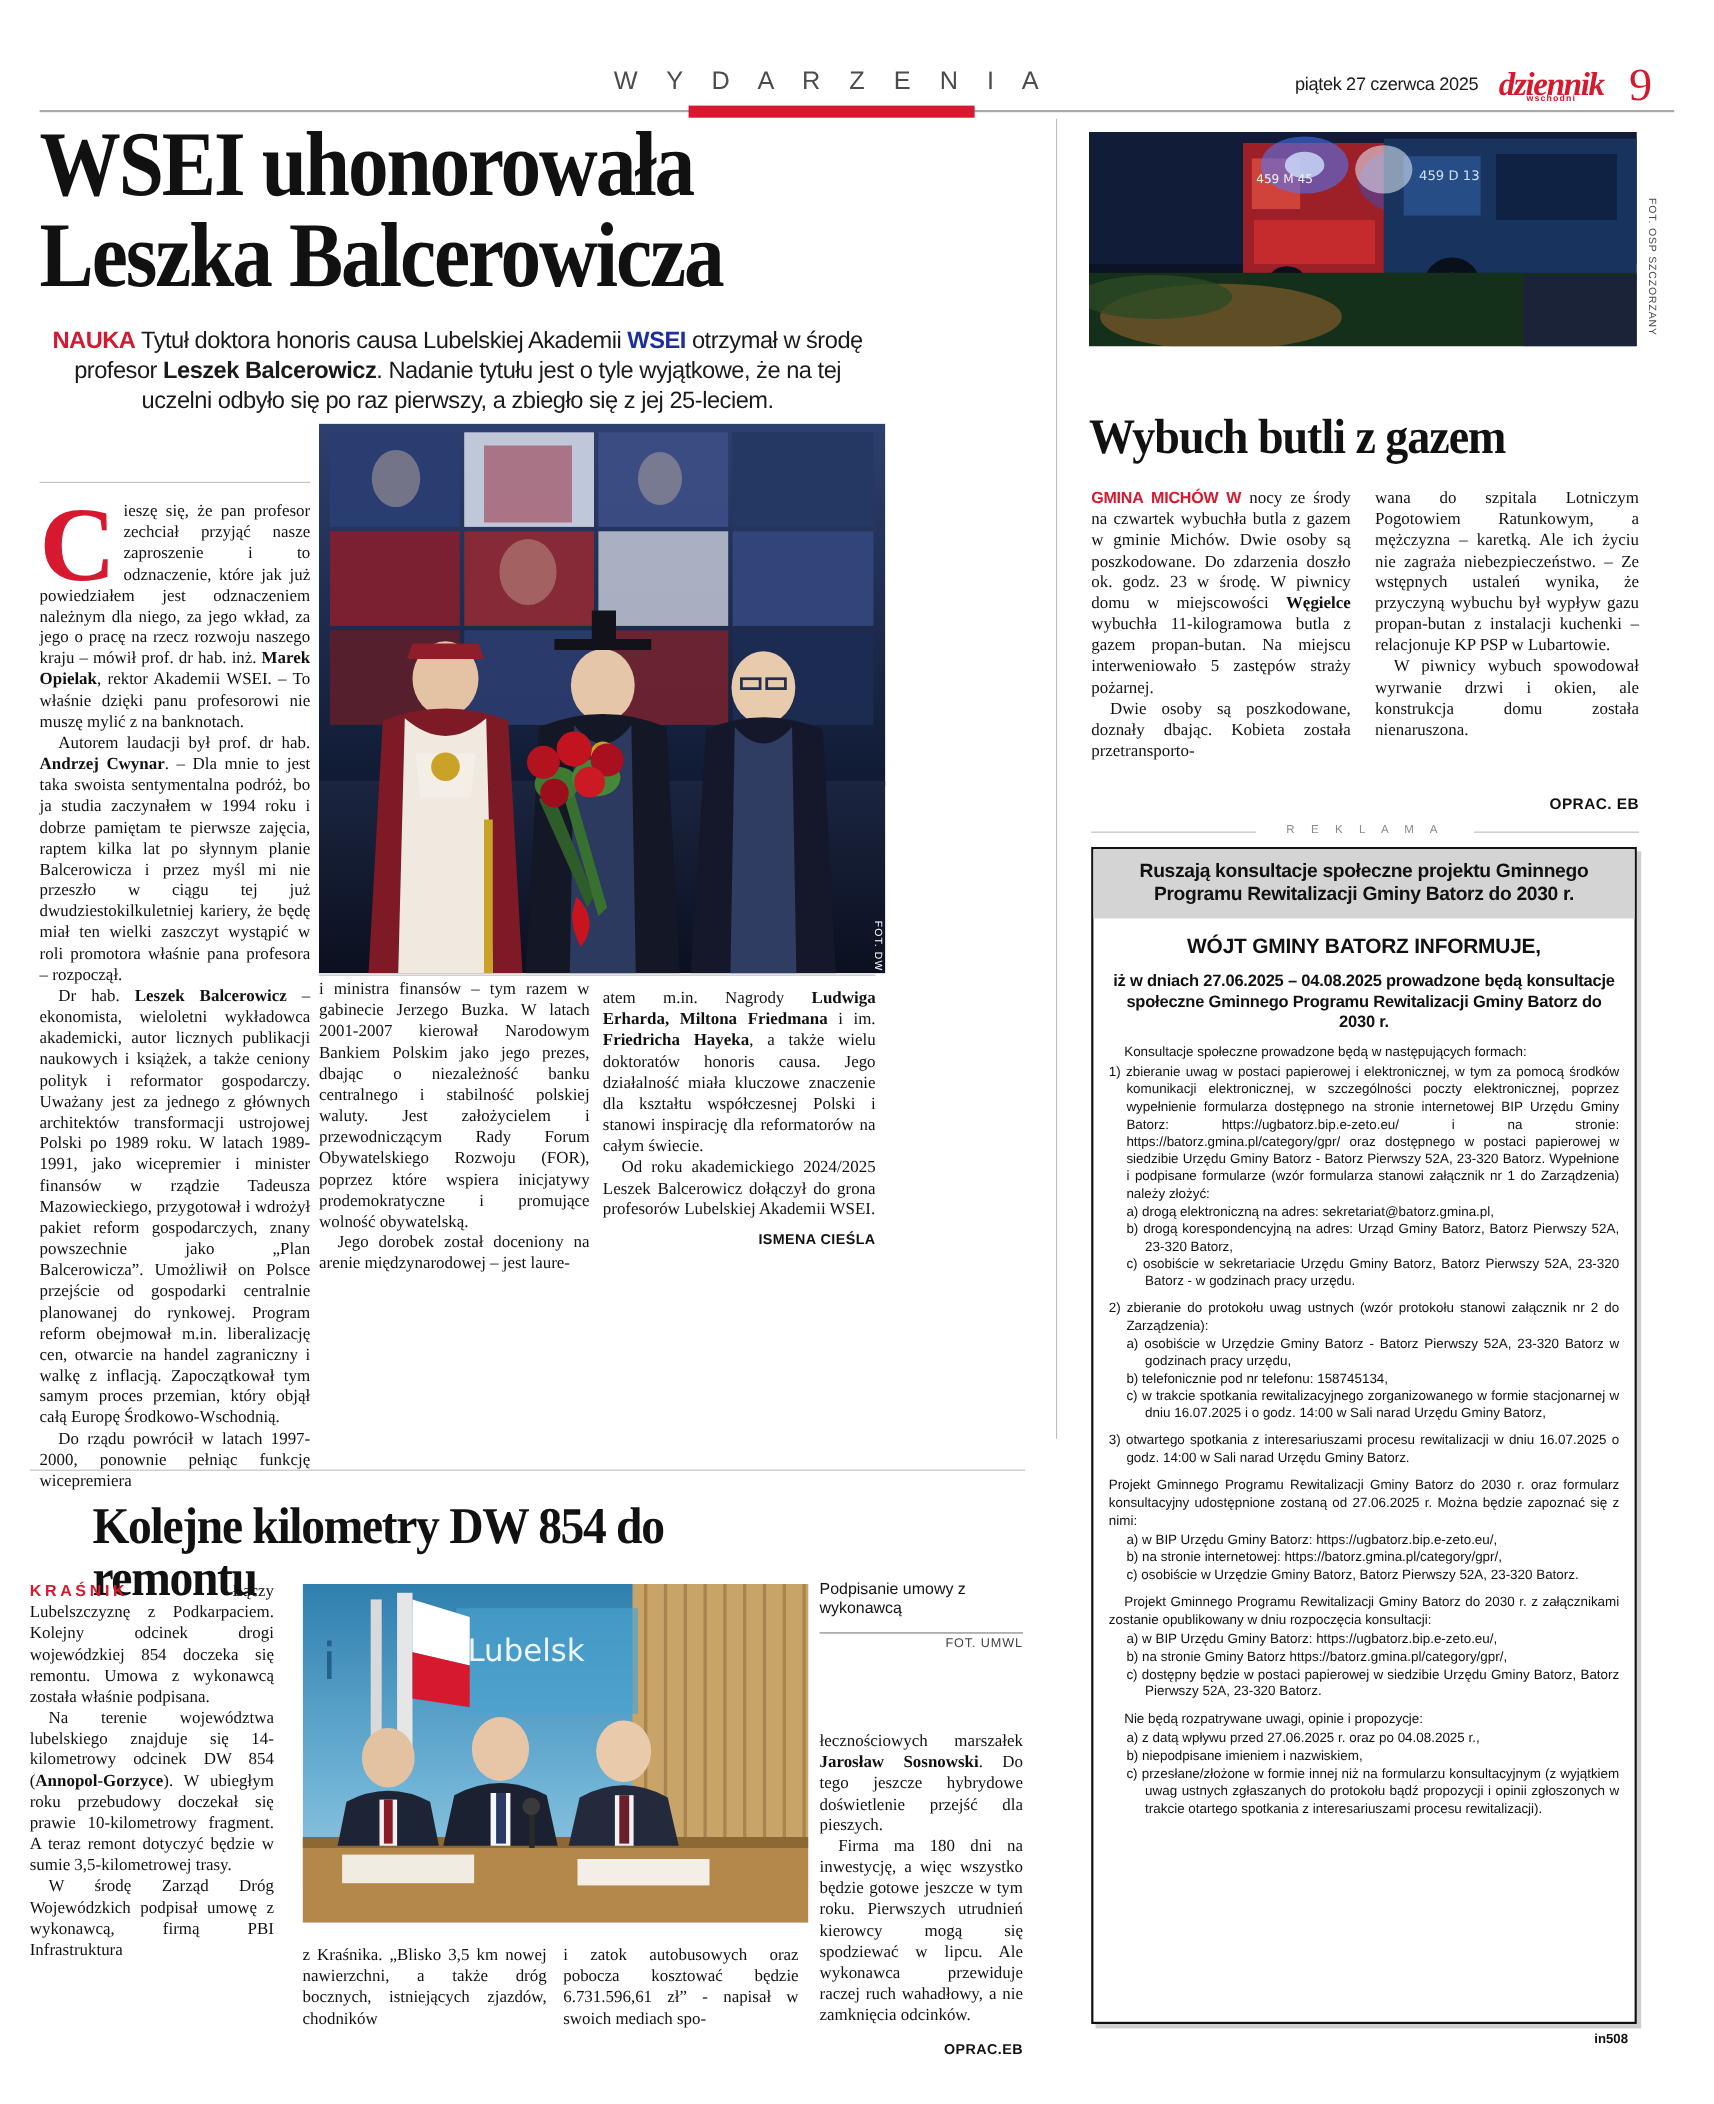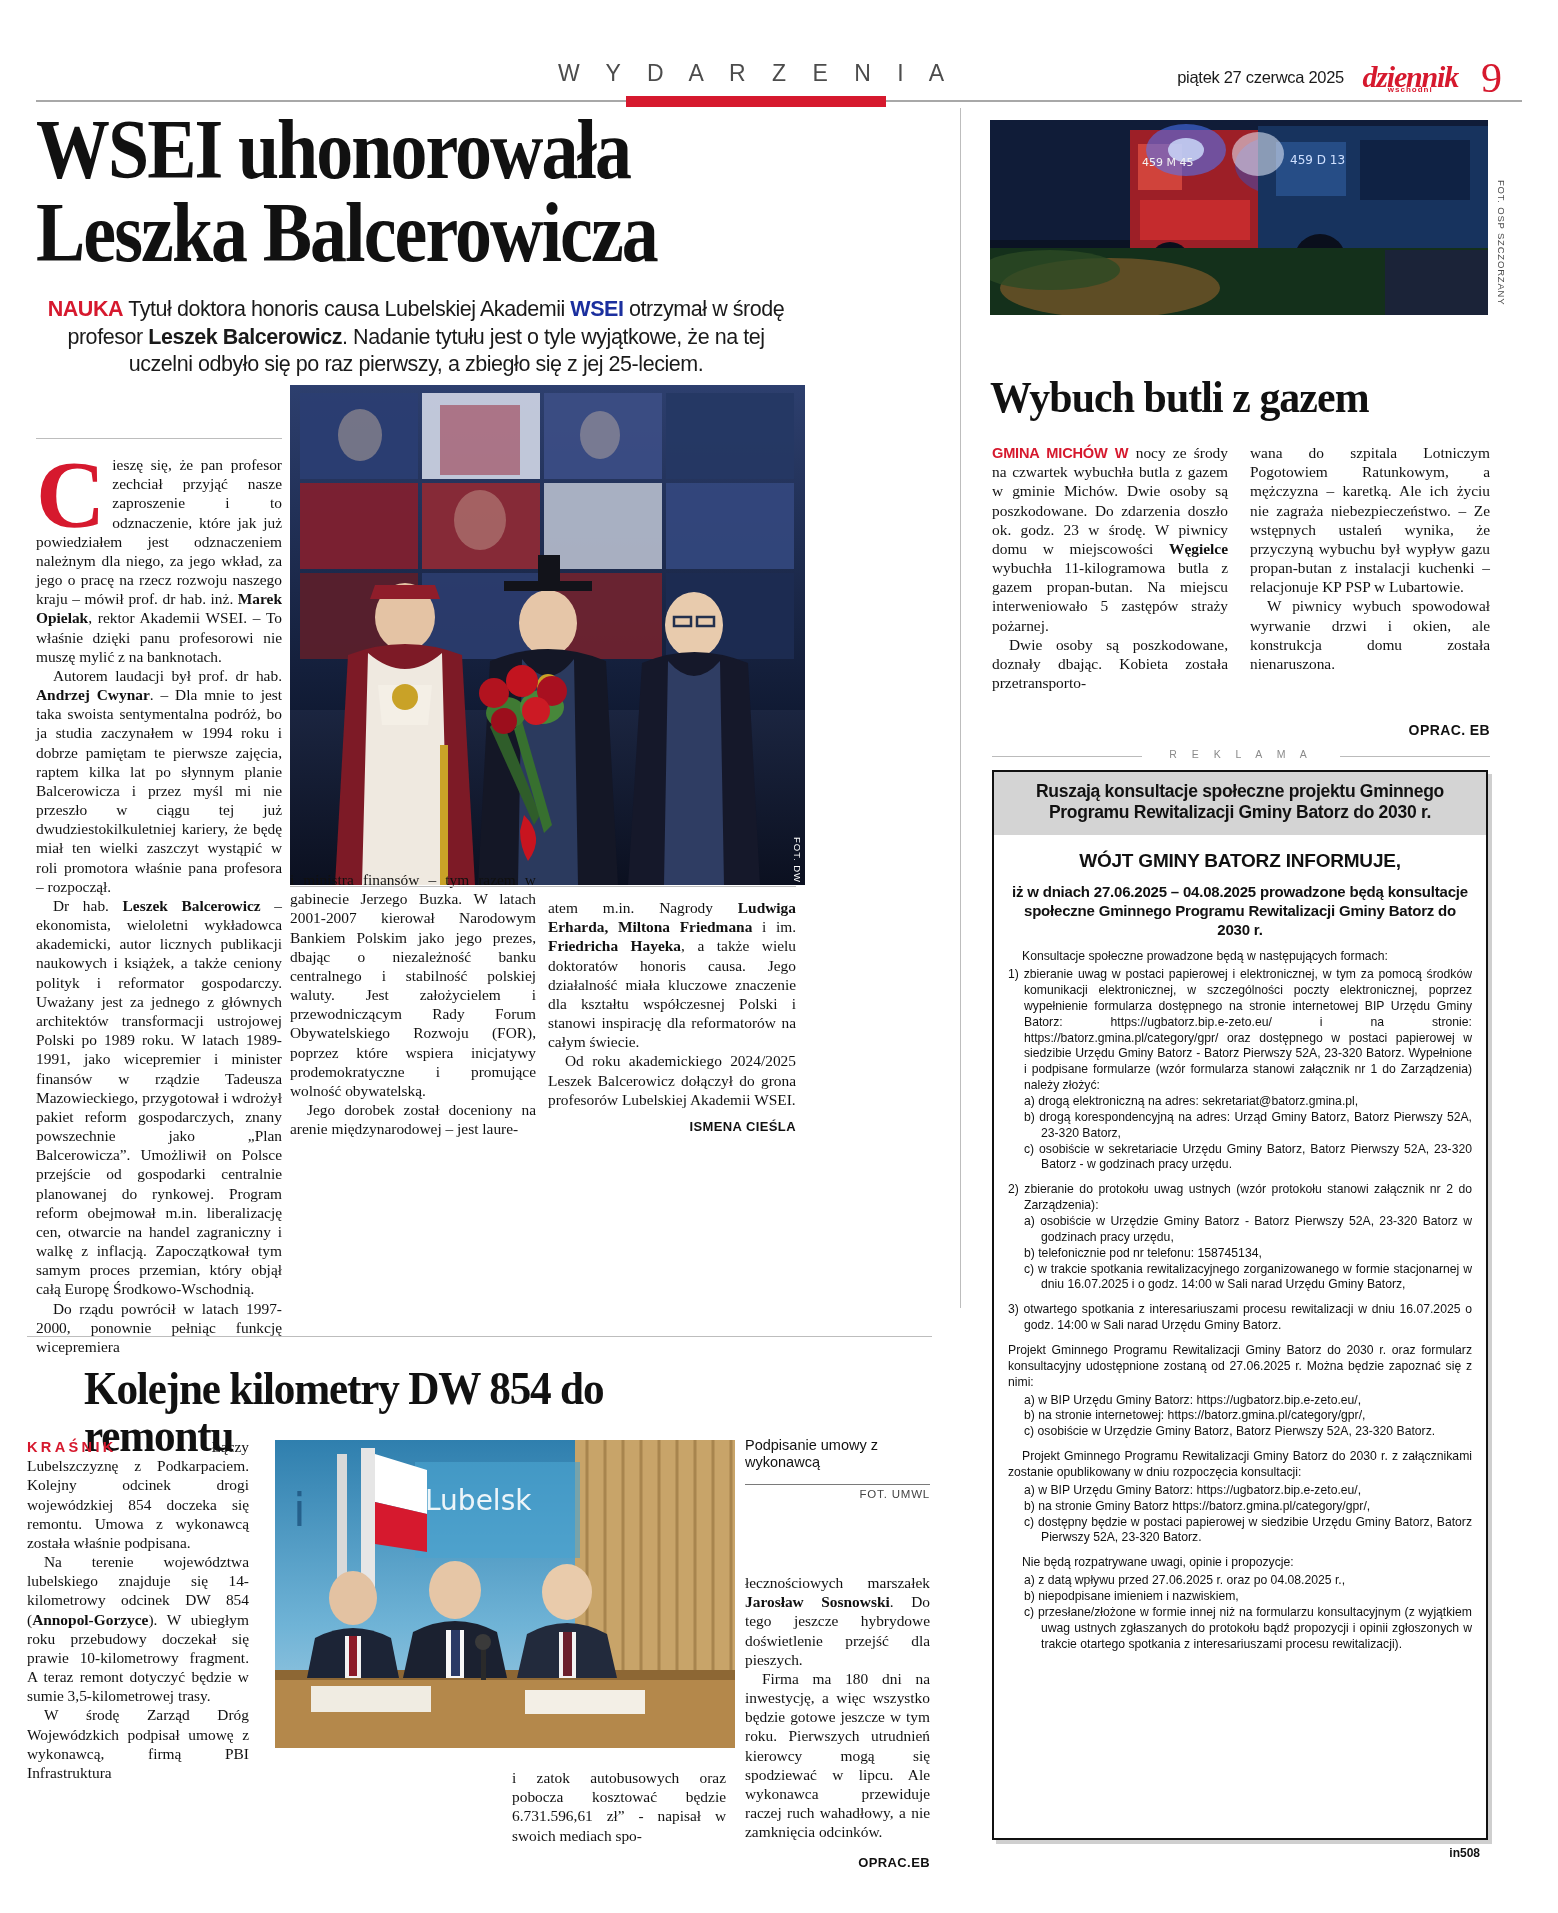--- a/index.html
+++ b/index.html
@@ -98,21 +98,21 @@
     line-height:1.245;
     text-align:justify;
     hyphens:auto;
     color:#111;
   }
   .col p{margin:0;text-indent:17px;}
   .col p.noindent{text-indent:0;}
   .col b{font-weight:bold;}
 
   #main-col1{position:absolute;left:36px;top:455px;width:246px;}
-  #main-col2{position:absolute;left:290px;top:870px;width:246px;}
+  #main-col2{position:absolute;left:290px;top:890px;width:246px;}
   #main-col3{position:absolute;left:548px;top:898px;width:248px;}
 
   .dropcap{
     float:left;
     font-family:"Liberation Serif", serif;
     font-size:96px;line-height:0.76;
     font-weight:bold;
     color:#d6192e;
     margin:4px 7px -6px 0;
   }
@@ -525,20 +525,23 @@
   <div class="cap">Podpisanie umowy z wykonawcą</div>
   <div class="cap-rule"></div>
   <div class="cap-credit">FOT. UMWL</div>
 
   <div class="bot-col" id="bot-col1">
     <p class="noindent"><span class="kicker">KRAŚNIK</span><span> Łączy Lubelszczyznę z Podkarpaciem. Kolejny odcinek drogi wojewódzkiej 854 doczeka się remontu. Umowa z wykonawcą została właśnie podpisana.</span></p>
     <p><span>Na terenie województwa lubelskiego znajduje się 14-kilometrowy odcinek DW 854 (</span><b>Annopol-Gorzyce</b><span>). W ubiegłym roku przebudowy doczekał się prawie 10-kilometrowy fragment. A teraz remont dotyczyć będzie w sumie 3,5-kilometrowej trasy.</span></p>
     <p>W środę Zarząd Dróg Wojewódzkich podpisał umowę z wykonawcą, firmą PBI Infrastruktura</p>
   </div>
 
+  <div class="bot-col" id="bot-col2">
+    <p class="noindent">z Kraśnika. „Blisko 3,5 km nowej nawierzchni, a także dróg bocznych, istniejących zjazdów, chodników</p>
+  </div>
 
   <div class="bot-col" id="bot-col3">
     <p class="noindent">i zatok autobusowych oraz pobocza kosztować będzie 6.731.596,61 zł” - napisał w swoich mediach spo-</p>
   </div>
 
   <div class="bot-col" id="bot-col4">
     <p class="noindent"><span>łecznościowych marszałek </span><b>Jarosław Sosnowski</b><span>. Do tego jeszcze hybrydowe doświetlenie przejść dla pieszych.</span></p>
     <p>Firma ma 180 dni na inwestycję, a więc wszystko będzie gotowe jeszcze w tym roku. Pierwszych utrudnień kierowcy mogą się spodziewać w lipcu. Ale wykonawca przewiduje raczej ruch wahadłowy, a nie zamknięcia odcinków.</p>
   </div>
   <div class="bot-byline">OPRAC.EB</div>

